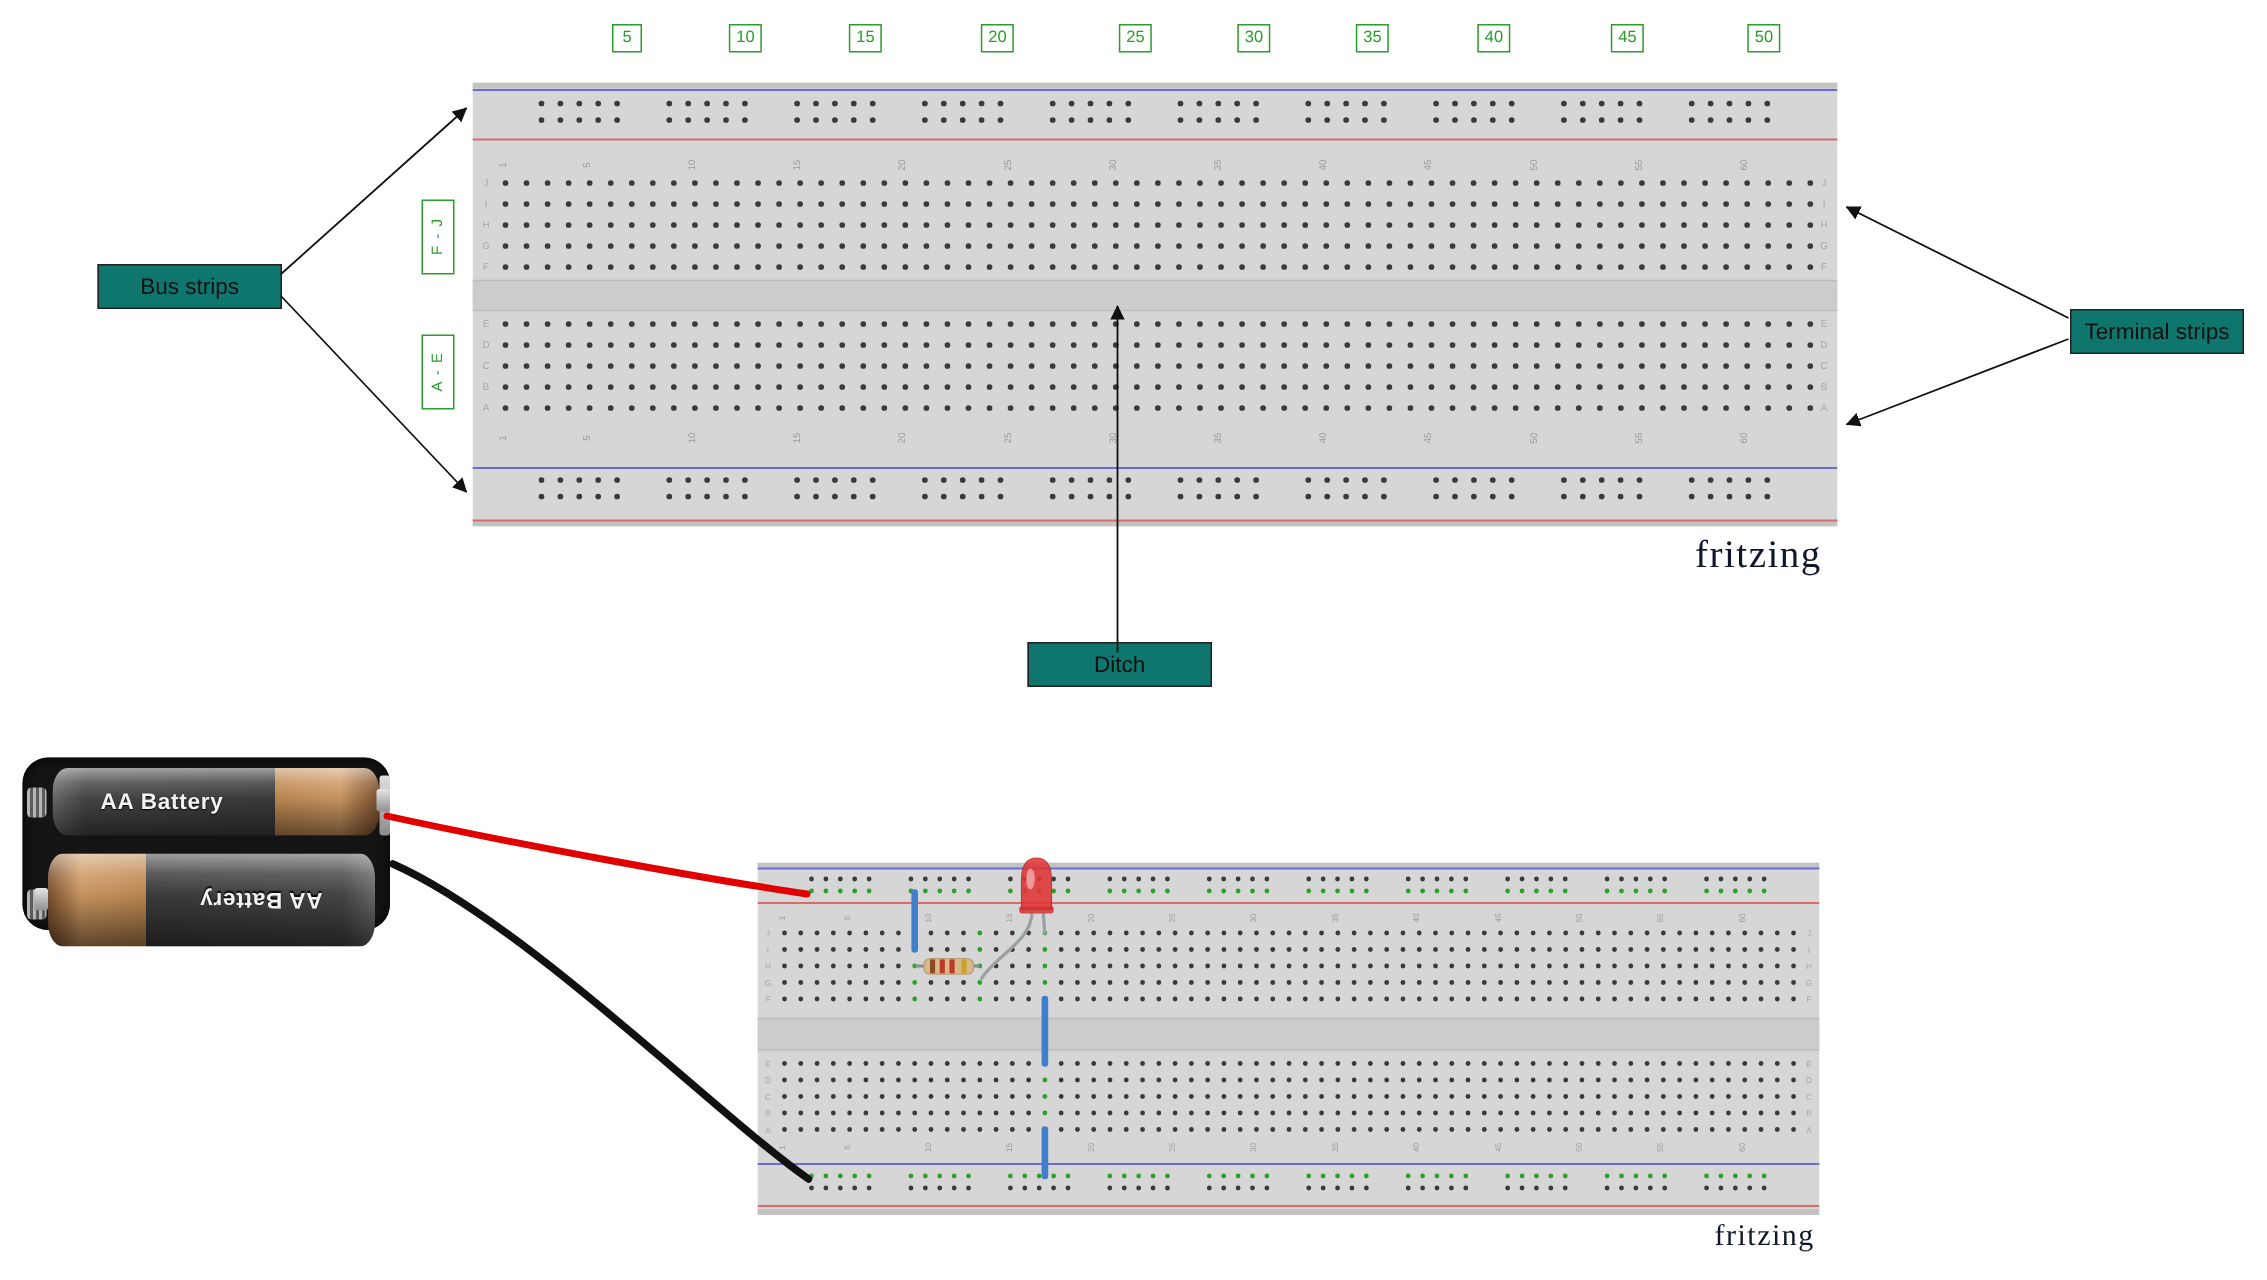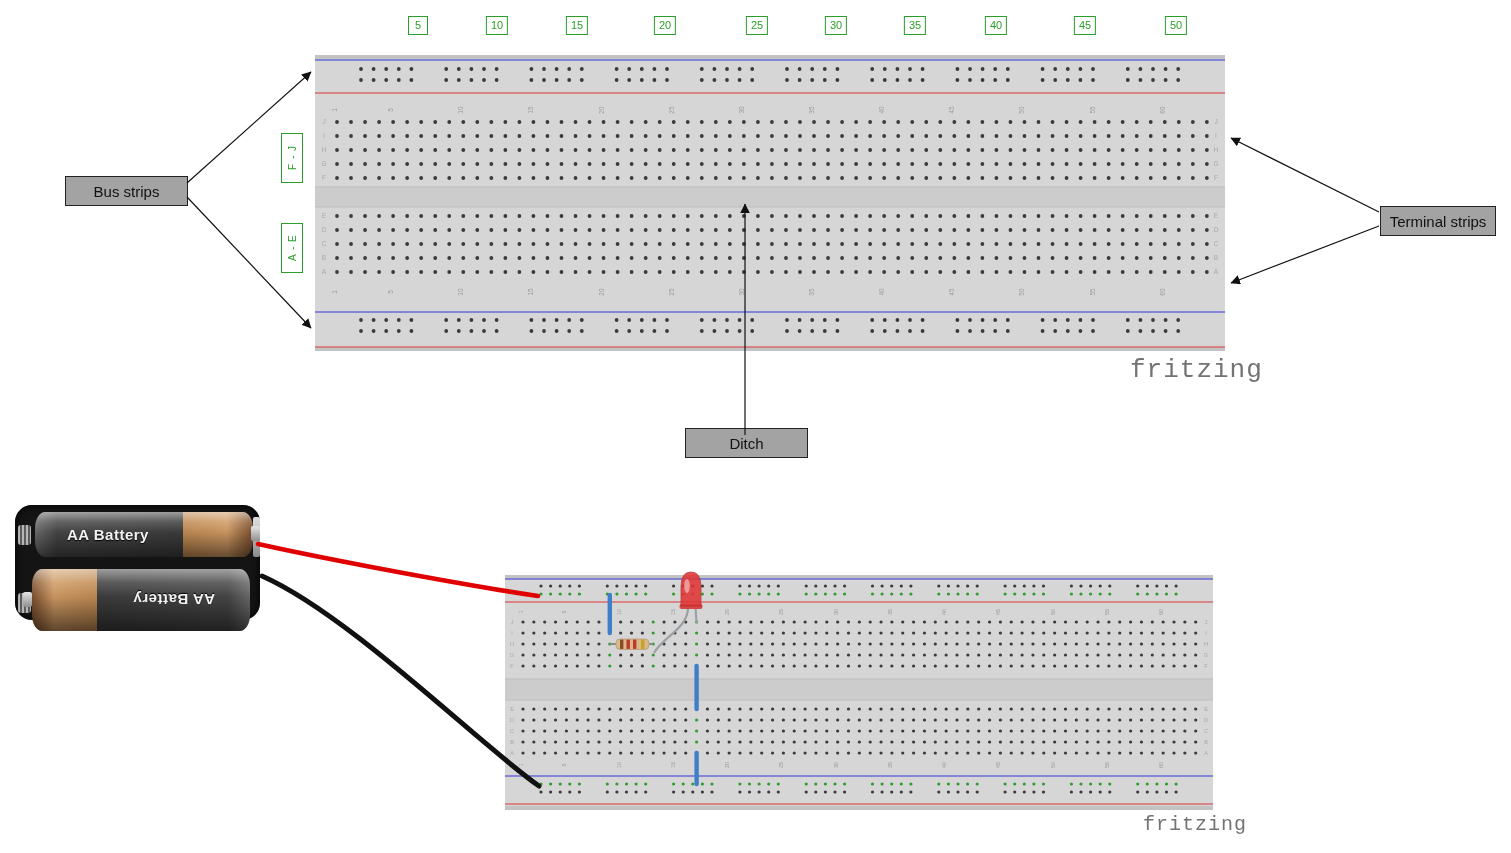--- a/index.html
+++ b/index.html
@@ -12,29 +12,29 @@
            background:#fff;font-size:11px;line-height:17px;height:17px;
            padding:0 4px;min-width:10px;text-align:center;}
 
   
   .vlabel{position:absolute;width:20px;height:48px;border:1px solid var(--anno-green,#2a9d2a);
           color:var(--anno-green,#2a9d2a);background:#fff;font-size:10px;
           display:flex;align-items:center;justify-content:center;
           writing-mode:vertical-rl;transform:rotate(180deg);letter-spacing:1px;}
 
   
-  .anno{position:absolute;height:28px;background:#a3a3a3;border:1px solid #222;
+  .anno{position:absolute;height:28px;background:#0f766e;border:1px solid #222;
         display:flex;align-items:center;justify-content:center;font-size:15px;color:#111;}
 
   
   .board{position:absolute;}
   .board svg{display:block;}
 
   
-  .wm{position:absolute;color:#737373;font-family:Liberation Mono, monospace;
+  .wm{position:absolute;color:#0f172a;font-family:Liberation Serif, serif;
       letter-spacing:1px;font-weight:normal;}
   .wm-top{left:1130px;top:355px;font-size:26px;}
   .wm-bottom{left:1143px;top:813px;font-size:20px;}
 
   
   .holder{position:absolute;left:15px;top:505px;width:245px;height:115px;
           background:#141414;border-radius:17px;box-shadow:inset 0 0 8px #000;}
   .batt{position:absolute;border-radius:10px/16px;}
   .batt-top{left:20px;top:7px;width:218px;height:45px;
     background:

